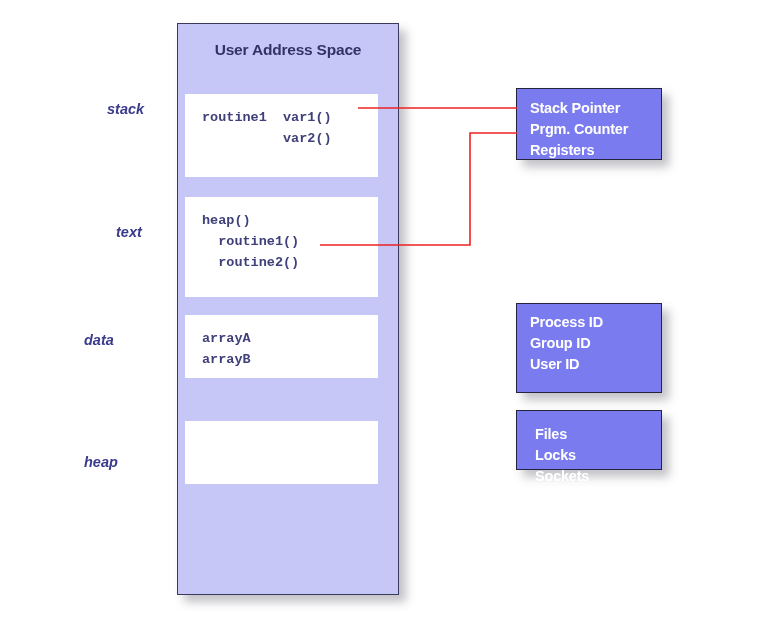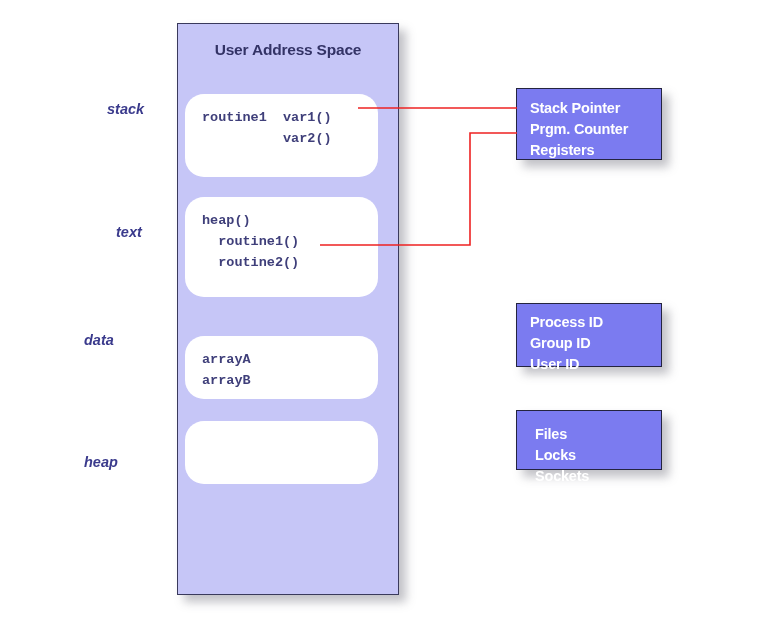--- a/index.html
+++ b/index.html
@@ -40,25 +40,24 @@
     letter-spacing: -0.2px;
   }
 
   
   .seg {
     position: absolute;
     left: 7px;
     width: 193px;
     background: #ffffff;
     box-sizing: border-box;
-    border-radius: 19px;
   }
   #seg-stack { top: 70px;  height: 83px; }
   #seg-text  { top: 173px; height: 100px; }
-  #seg-data  { top: 312px; height: 63px; }
+  #seg-data  { top: 291px; height: 63px; }
   #seg-heap  { top: 397px; height: 63px; }
 
   .code {
     position: absolute;
     left: 17px;
     top: 13px;
     font-family: "Liberation Mono", "DejaVu Sans Mono", monospace;
     font-size: 13.5px;
     font-weight: bold;
     color: #3f3f7a;
@@ -84,21 +83,21 @@
   .bluebox {
     position: absolute;
     left: 516px;
     width: 146px;
     background: #7b7bf0;
     border: 1.5px solid #24243f;
     box-sizing: border-box;
     box-shadow: 7px 7px 9px rgba(120,120,130,0.45);
   }
   #box-cpu     { top: 88px;  height: 72px; }
-  #box-ids     { top: 303px; height: 64px; }
+  #box-ids     { top: 303px; height: 90px; }
   #box-res     { top: 410px; height: 60px; }
 
   .bluebox .lines {
     position: absolute;
     left: 13px;
     top: 9px;
     color: #ffffff;
     font-size: 14.5px;
     font-weight: bold;
     line-height: 21px;

